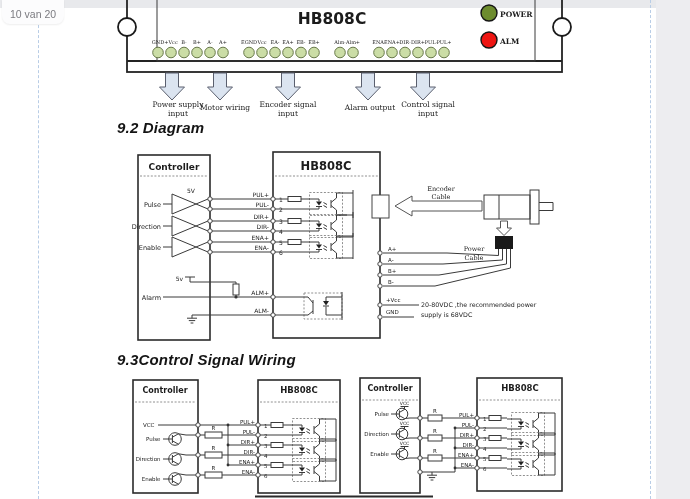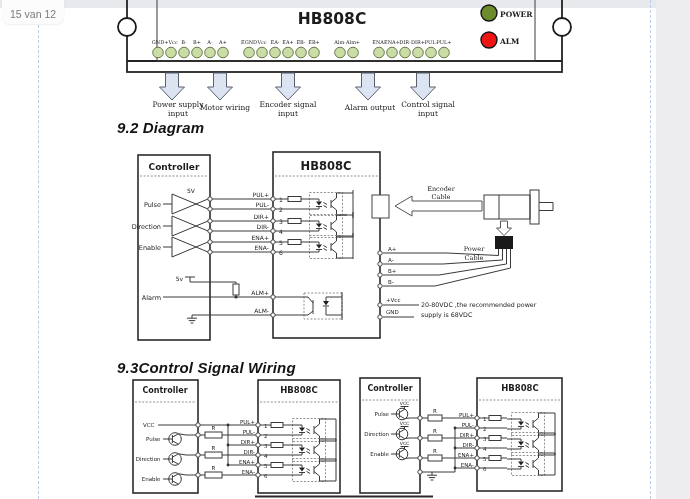--- a/index.html
+++ b/index.html
@@ -8,21 +8,21 @@
   .topbar{position:absolute;top:0;left:0;width:690px;height:8px;background:#e8e9ec;}
   .rmargin{position:absolute;top:0;left:656px;width:34px;height:499px;background:#ededf0;}
   .guide{position:absolute;top:0;height:499px;width:0;border-left:1px dashed #b9cde6;}
   .guide-l{left:38px;} .guide-r{left:650px;}
   .badge{position:absolute;top:0;left:2px;padding:8px 8px 4px 8px;background:#fcfcfd;
          border-radius:0 0 8px 8px;color:#7b7b80;font-size:10.5px;
          box-shadow:0 1px 2px rgba(0,0,0,.07);}
   .heading{position:absolute;color:#141414;font-weight:bold;font-style:italic;
            font-size:15px;letter-spacing:.2px;white-space:nowrap;margin-left:43px;}
   #h92{top:119px;left:74px;}
-  #h93{top:359px;left:74px;font-style:italic;}
+  #h93{top:351px;left:74px;font-style:italic;}
   svg{position:absolute;overflow:hidden;}
   #svgA{top:0;left:0;} #svgB{top:143px;left:0;} #svgC{top:375px;left:0;}
   svg text{fill:#1c1c1c;font-family:"DejaVu Sans",sans-serif;}
   svg text.ser{font-family:"DejaVu Serif",serif;}
   .w{stroke:#3a3a3a;stroke-width:1;fill:none;}
   .w2{stroke:#232323;stroke-width:1.8;fill:none;}
   .bx{stroke:#2b2b2b;stroke-width:1.6;fill:none;}
   .dsh{stroke:#909090;stroke-width:1;stroke-dasharray:2 1.6;fill:none;}
   .node{fill:#fff;stroke:#454545;stroke-width:1;}
   .dot{fill:#333;stroke:none;}
@@ -33,21 +33,21 @@
   .term{fill:#cbdda6;stroke:#68794a;stroke-width:1;}
 </style>
 </head>
 <body>
 
 <div class="screen">
   <div class="topbar"></div>
   <div class="rmargin"></div>
   <div class="guide guide-l"></div>
   <div class="guide guide-r"></div>
-  <div class="badge">15 van 12</div>
+  <div class="badge">10 van 20</div>
 
   <svg id="svgA" width="690" height="118" viewBox="0 0 690 118">
     <defs>
       <g id="opto">
         <rect class="dsh" x="4.5" y="0.5" width="33" height="23"></rect>
         <path class="w" d="M0,7 H14 M0,17 H14 M14,7 V9.5 M14,14.5 V17 M11,14.5 H17"></path>
         <polygon fill="#222" points="11,9.5 17,9.5 14,13.5"></polygon>
         <path class="w" d="M18.5,10.5 L22,12.5 M18.5,13.5 L22,15.5"></path>
         <path class="w" d="M26,8 V16 M26,10.5 L31.5,6 V1 H42 M26,13.5 L31.5,18 V23 H42"></path>
       </g>

